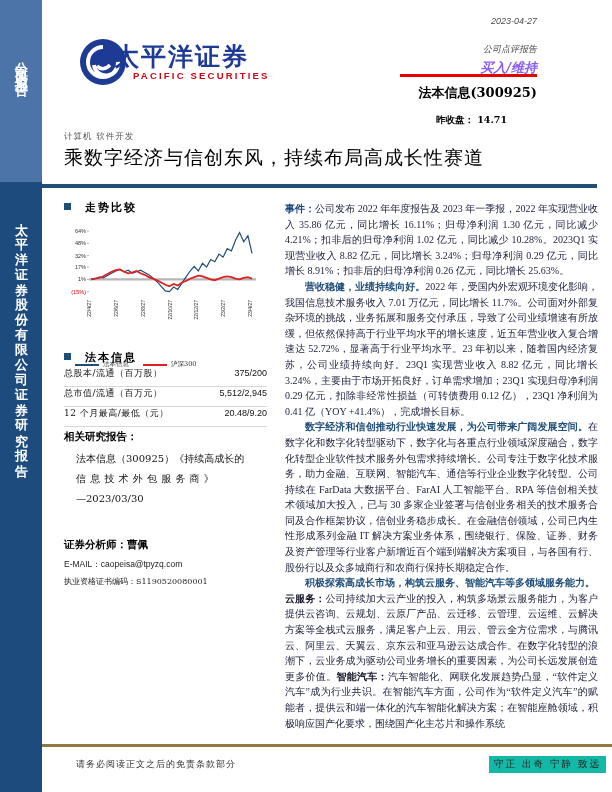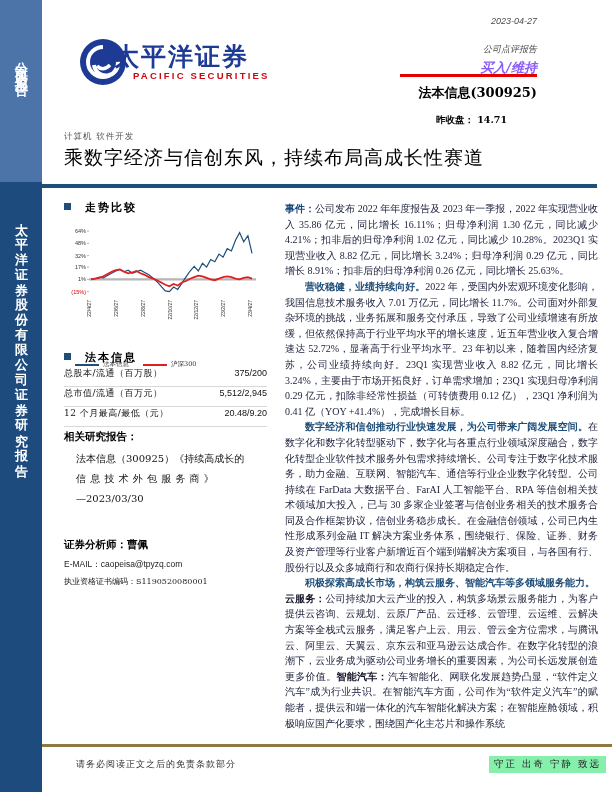--- a/index.html
+++ b/index.html
@@ -69,21 +69,21 @@
   .body-col p{margin:0;}
   .lead-navy{font-weight:bold;color:#17457e;}
   .lead-blue{font-weight:bold;color:#1f4e79;}
   .lead-dark{font-weight:bold;color:#14142a;}
   .indent{text-indent:2em;}
 
   
   .gold-rule{position:absolute;left:42px;top:744px;width:570px;height:2.5px;background:#8e7a3e;}
   .footer-left{position:absolute;left:64px;top:758px;font-size:9px;color:#333;
                font-family:"DejaVu Serif",serif;letter-spacing:1px;margin-left:12px;}
-  .footer-right{position:absolute;left:489px;top:756px;background:#86efac;padding:2px 5px;
+  .footer-right{position:absolute;left:489px;top:756px;background:#14b8a6;padding:2px 5px;
                 font-size:9.5px;color:#222;font-family:"DejaVu Serif",serif;letter-spacing:2px;}
   svg text{font-family:"Liberation Sans",sans-serif;}
 </style>
 </head>
 <body>
 
 <div class="page">
 
   <div class="sidebar">
     <div class="sidebar-top"></div>

